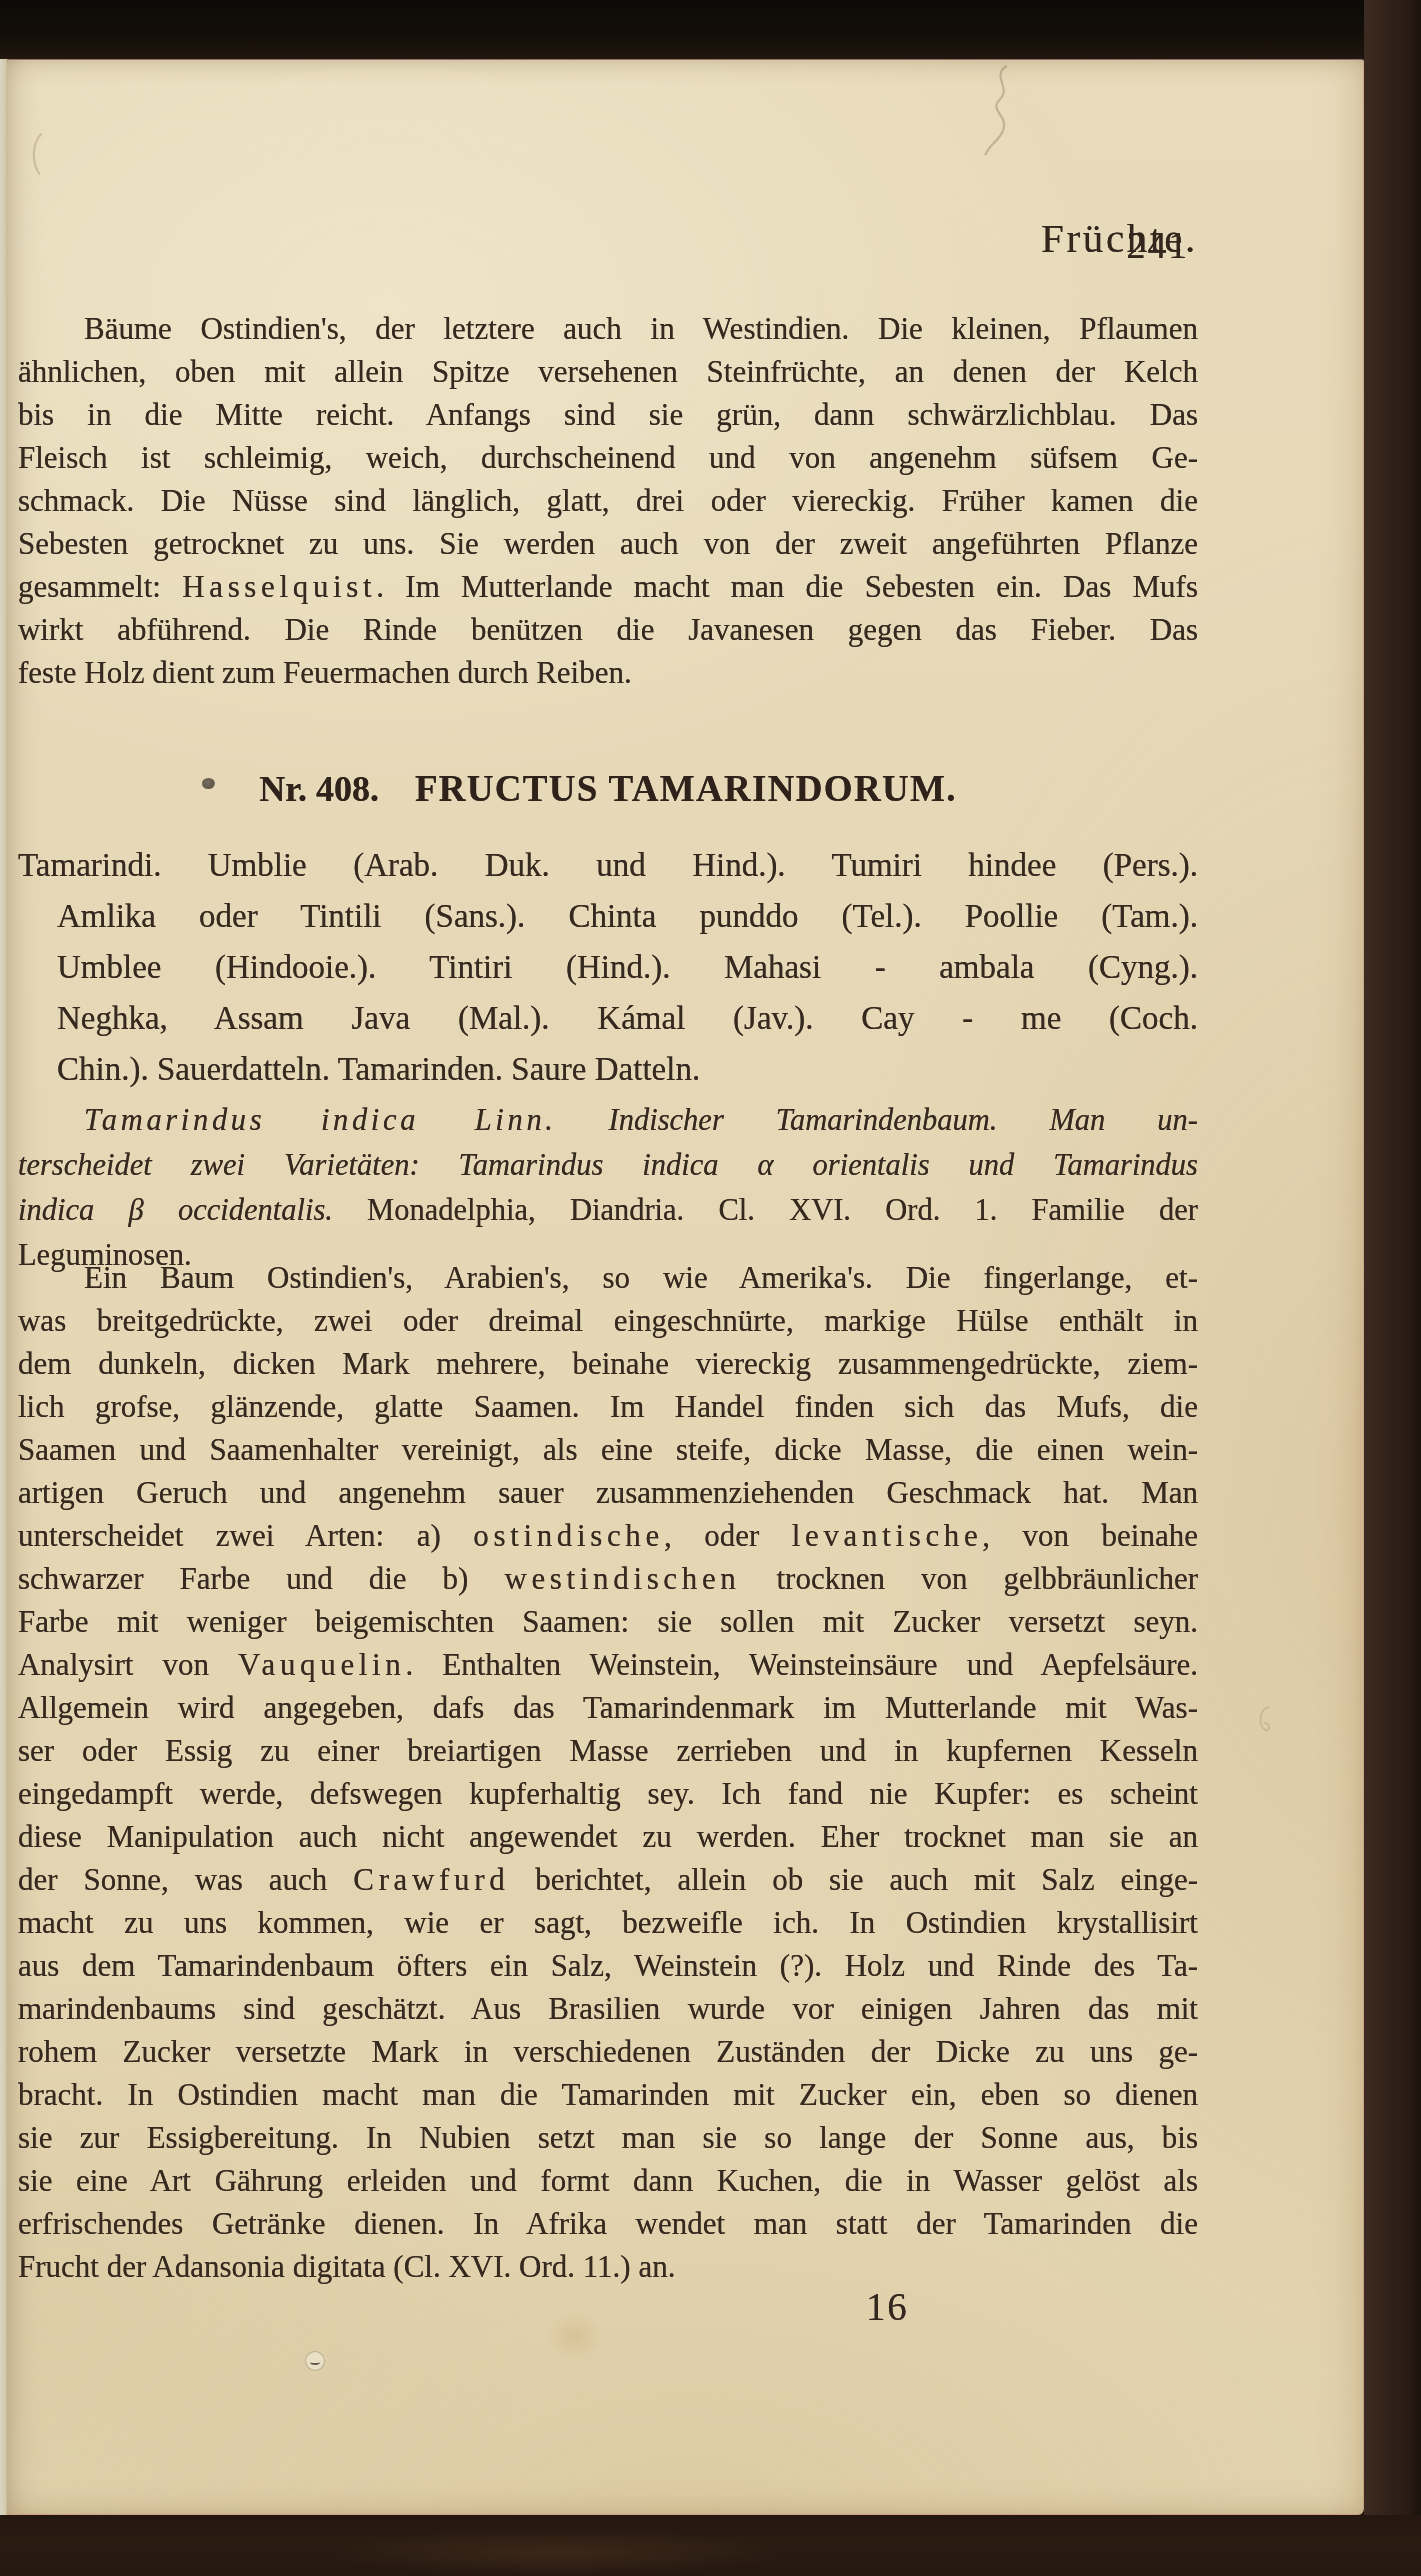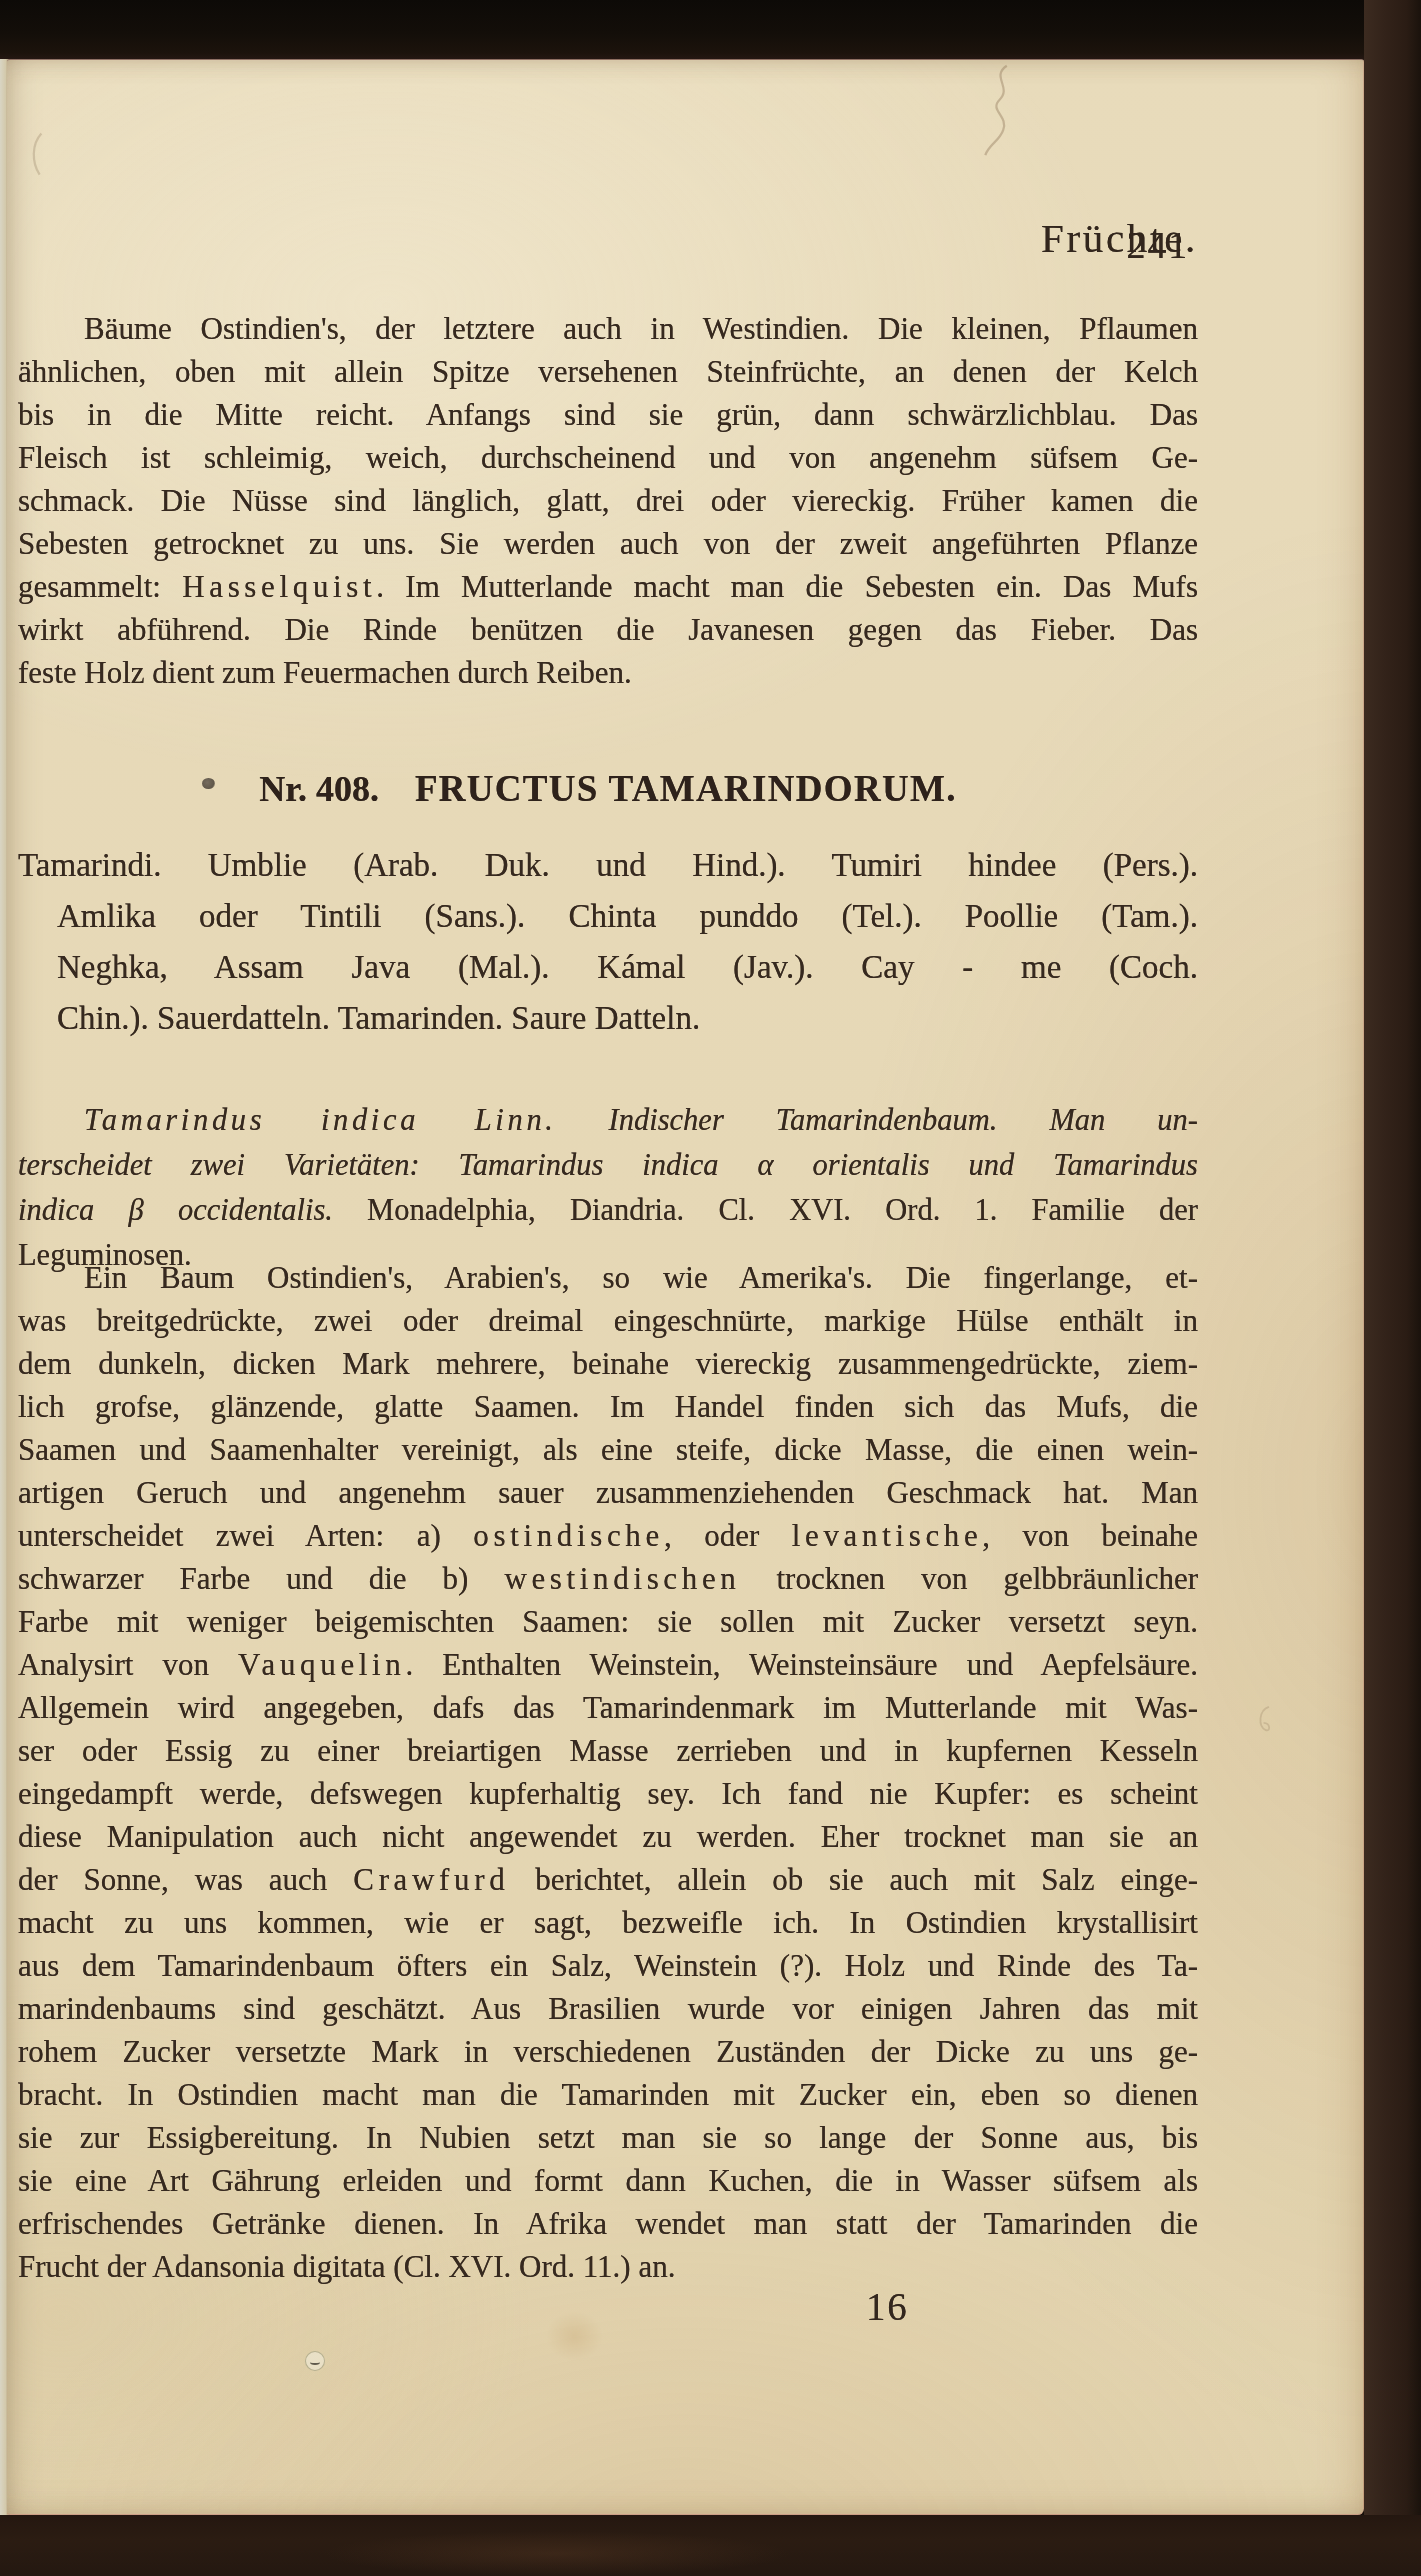--- a/index.html
+++ b/index.html
@@ -120,20 +120,21 @@
         <div class="ln last">feste Holz dient zum Feuermachen durch Reiben.</div>
       </div>
 
     <div class="blk art-heading">
       <span>Nr. 408.</span><span class="ht">FRUCTUS TAMARINDORUM.</span>
     </div>
 
     <div class="blk syn">
         <div class="ln">Tamarindi. Umblie (Arab. Duk. und Hind.). Tumiri hindee (Pers.).</div>
         <div class="ln hang">Amlika oder Tintili (Sans.). Chinta punddo (Tel.). Poollie (Tam.).</div>
+        <div class="ln hang">Umblee (Hindooie.). Tintiri (Hind.). Mahasi - ambala (Cyng.).</div>
         <div class="ln hang">Neghka, Assam Java (Mal.). Kámal (Jav.). Cay - me (Coch.</div>
         <div class="ln hang last">Chin.). Sauerdatteln. Tamarinden. Saure Datteln.</div>
       </div>
 
     <div class="blk bot">
         <div class="ln ind"><span class="it spb">Tamarindus indica Linn.</span><span class="it"> Indischer Tamarindenbaum. Man un-</span></div>
         <div class="ln it">terscheidet zwei Varietäten: Tamarindus indica α orientalis und Tamarindus</div>
         <div class="ln"><span class="it">indica β occidentalis.</span><span> Monadelphia, Diandria. Cl. XVI. Ord. 1. Familie der</span></div>
         <div class="ln last">Leguminosen.</div>
       </div>
@@ -153,21 +154,21 @@
         <div class="ln">ser oder Essig zu einer breiartigen Masse zerrieben und in kupfernen Kesseln</div>
         <div class="ln">eingedampft werde, defswegen kupferhaltig sey. Ich fand nie Kupfer: es scheint</div>
         <div class="ln">diese Manipulation auch nicht angewendet zu werden. Eher trocknet man sie an</div>
         <div class="ln"><span>der Sonne, was auch </span><span class="sp">Crawfurd</span><span> berichtet, allein ob sie auch mit Salz einge-</span></div>
         <div class="ln">macht zu uns kommen, wie er sagt, bezweifle ich. In Ostindien krystallisirt</div>
         <div class="ln">aus dem Tamarindenbaum öfters ein Salz, Weinstein (?). Holz und Rinde des Ta-</div>
         <div class="ln">marindenbaums sind geschätzt. Aus Brasilien wurde vor einigen Jahren das mit</div>
         <div class="ln">rohem Zucker versetzte Mark in verschiedenen Zuständen der Dicke zu uns ge-</div>
         <div class="ln">bracht. In Ostindien macht man die Tamarinden mit Zucker ein, eben so dienen</div>
         <div class="ln">sie zur Essigbereitung. In Nubien setzt man sie so lange der Sonne aus, bis</div>
-        <div class="ln">sie eine Art Gährung erleiden und formt dann Kuchen, die in Wasser süfsem als</div>
+        <div class="ln">sie eine Art Gährung erleiden und formt dann Kuchen, die in Wasser gelöst als</div>
         <div class="ln">erfrischendes Getränke dienen. In Afrika wendet man statt der Tamarinden die</div>
         <div class="ln last">Frucht der Adansonia digitata (Cl. XVI. Ord. 11.) an.</div>
       </div>
 
     <div class="blk sig">16</div>
 
   </div>
 </div>
 
 

